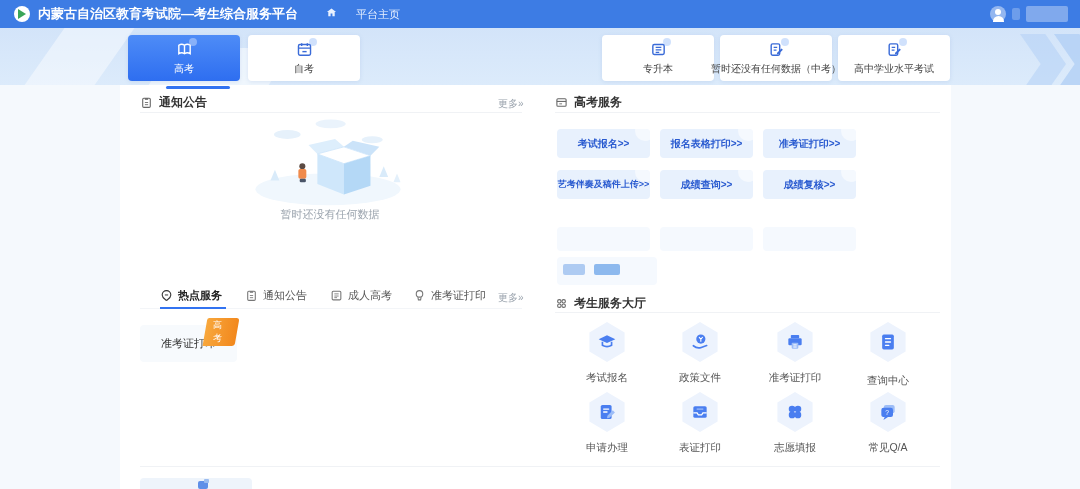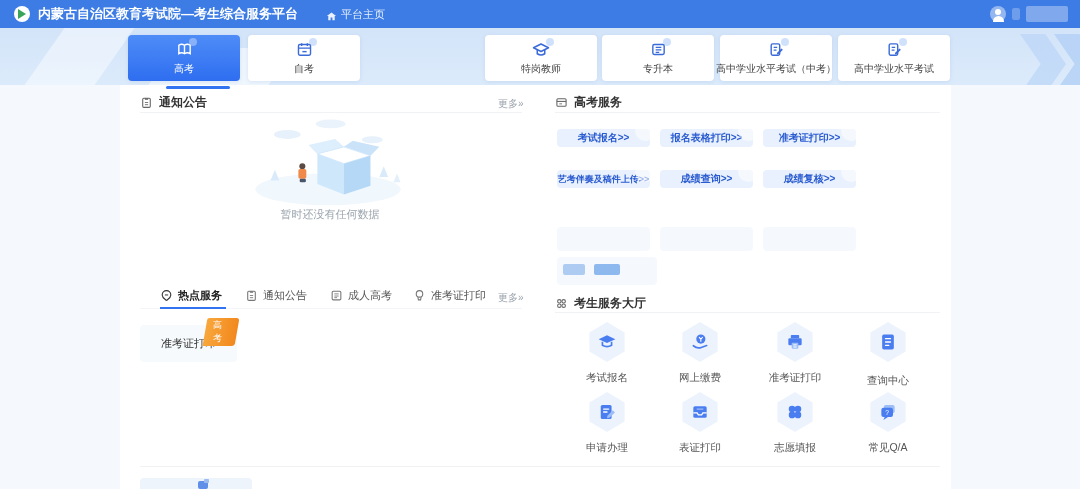--- a/index.html
+++ b/index.html
@@ -4,21 +4,21 @@
 <style>
   * { margin:0; padding:0; box-sizing:border-box; }
   html,body { width:1080px; height:489px; overflow:hidden; }
   body { font-family:"Liberation Sans","DejaVu Sans",sans-serif; background:#f5f9fd; position:relative; }
 
   
   .topbar { position:absolute; left:0; top:0; width:1080px; height:28px; background:#3d7ce4; display:flex; align-items:center; z-index:30; }
   .logo { width:16px; height:16px; border-radius:50%; background:#fff; margin-left:14px; position:relative; flex:0 0 auto; }
   .logo::after { content:""; position:absolute; left:4px; top:3px; width:0; height:0; border-left:8px solid #3aa558; border-top:5px solid transparent; border-bottom:5px solid transparent; }
   .site-title { color:#fff; font-size:13px; font-weight:bold; margin-left:8px; white-space:nowrap; }
-  .home-link { display:flex; align-items:flex-end; margin-left:28px; color:#eaf2ff; font-size:11px; gap:4px; cursor:pointer; }
+  .home-link { display:flex; align-items:flex-start; margin-left:28px; color:#eaf2ff; font-size:11px; gap:19px; cursor:pointer; }
   .topbar-right { margin-left:auto; margin-right:12px; display:flex; align-items:center; gap:6px; }
   .avatar { width:16px; height:16px; border-radius:50%; background:rgba(255,255,255,.45); position:relative; }
   .avatar::before { content:""; position:absolute; left:5px; top:3px; width:6px; height:6px; border-radius:50%; background:#fff; }
   .avatar::after { content:""; position:absolute; left:2.5px; top:9.5px; width:11px; height:6px; border-radius:6px 6px 0 0; background:#fff; }
   .name-blur { width:42px; height:16px; border-radius:2px; background:rgba(255,255,255,.35); }
   .name-blur2 { width:8px; height:12px; border-radius:2px; background:rgba(255,255,255,.25); }
 
   
   .banner { position:absolute; left:0; top:28px; width:1080px; height:57px; background:linear-gradient(180deg,#d3e4f9,#dcebfb); overflow:hidden; }
   .streak { position:absolute; background:rgba(255,255,255,.45); transform:skewX(-35deg); }
@@ -52,21 +52,21 @@
   .ltab.active { color:#222; font-weight:bold; }
   .ltab-underline { position:absolute; left:40px; top:222px; width:66px; height:2px; background:#3273f1; }
   .ltab-divider { position:absolute; left:20px; top:223px; width:382px; height:1px; background:#f3f5f8; }
 
   
   .hot-card { position:absolute; left:20px; top:240px; width:97px; height:37px; background:#f7fafd; border-radius:4px; font-size:11px; color:#333; display:flex; align-items:center; justify-content:center; cursor:pointer; }
   .badge { position:absolute; left:65px; top:-7px; padding:1px 7px 1px 8px; font-size:9px; color:#fff; background:linear-gradient(90deg,#f8a73c,#f2881d); border-radius:2px 3px 3px 0; transform:skewX(-10deg); }
   .badge span { display:inline-block; transform:skewX(10deg); }
 
   
-  .gbtn { position:absolute; width:93px; height:18px; background:#e8f1fd; border-radius:4px; font-size:10px; font-weight:bold; color:#2a5bd0; display:flex; align-items:center; justify-content:center; cursor:pointer; white-space:nowrap; overflow:hidden; }
+  .gbtn { position:absolute; width:93px; height:29px; background:#e8f1fd; border-radius:4px; font-size:10px; font-weight:bold; color:#2a5bd0; display:flex; align-items:center; justify-content:center; cursor:pointer; white-space:nowrap; overflow:hidden; }
   .gbtn::after { content:""; position:absolute; right:-5px; top:-8px; width:20px; height:20px; border-radius:50%; background:rgba(255,255,255,.55); }
   .ghost { position:absolute; width:93px; height:24px; background:#f5f9fe; border-radius:4px; }
   .ghost-wide { position:absolute; width:100px; height:28px; background:#f5f9fe; border-radius:4px; }
   .chip { position:absolute; height:11px; border-radius:2px; }
   .chip1 { left:6px; top:7px; width:22px; background:#aecbf2; }
   .chip2 { left:37px; top:7px; width:26px; background:#8db9ee; }
 
   
   .hall-item { position:absolute; width:80px; display:flex; flex-direction:column; align-items:center; gap:9px; cursor:pointer; }
   .hex { width:40px; height:40px; background:#edf3fd; clip-path:polygon(50% 0,94% 26%,94% 74%,50% 100%,6% 74%,6% 26%); display:flex; align-items:center; justify-content:center; }
@@ -122,49 +122,40 @@
       <svg width="17" height="17" viewBox="0 0 24 24">
           <rect x="3.5" y="5" width="17" height="15" rx="2" fill="none" stroke="currentColor" stroke-width="2"></rect>
           <path d="M8 3v4M16 3v4M3.5 10h17" stroke="currentColor" stroke-width="2"></path>
           <path d="M9 15h6" stroke="currentColor" stroke-width="2"></path>
         </svg>
     </span>
     <span class="tlb">自考</span>
   </div>
 
 
-  <div class="tab" style="left:485px">
-    <span class="tic">
-      <svg width="18" height="18" viewBox="0 0 24 24">
-          <path d="M12 4 2 9l10 5 10-5z" fill="none" stroke="currentColor" stroke-width="2" stroke-linejoin="round"></path>
-          <path d="M7 12v5c3.3 2 6.7 2 10 0v-5" fill="none" stroke="currentColor" stroke-width="2"></path>
-        </svg>
-    </span>
-    <span class="tlb">特岗教师</span>
-  </div>
 
   <div class="tab" style="left:602px">
     <span class="tic">
       <svg width="17" height="17" viewBox="0 0 24 24">
           <rect x="4" y="5" width="16" height="14" rx="2" fill="none" stroke="currentColor" stroke-width="2"></rect>
           <path d="M8 9h8M8 12.5h8M8 16h5" stroke="currentColor" stroke-width="1.8"></path>
         </svg>
     </span>
     <span class="tlb">专升本</span>
   </div>
 
   <div class="tab" style="left:720px">
     <span class="tic">
       <svg width="17" height="17" viewBox="0 0 24 24">
           <rect x="4.5" y="4" width="12" height="16" rx="2" fill="none" stroke="currentColor" stroke-width="2"></rect>
           <path d="M8 9h5M8 13h4" stroke="currentColor" stroke-width="1.8"></path>
           <path d="M13 16.5l6-6 2 2-6 6-2.6.6z" fill="currentColor"></path>
         </svg>
     </span>
-    <span class="tlb">高中学业水平考试（中考）</span>
+    <span class="tlb">暂时还没有任何数据（中考）</span>
   </div>
 
   <div class="tab" style="left:838px">
     <span class="tic">
       <svg width="17" height="17" viewBox="0 0 24 24">
           <rect x="4.5" y="4" width="12" height="16" rx="2" fill="none" stroke="currentColor" stroke-width="2"></rect>
           <path d="M8 9h5M8 13h4" stroke="currentColor" stroke-width="1.8"></path>
           <path d="M13 16.5l6-6 2 2-6 6-2.6.6z" fill="currentColor"></path>
         </svg>
     </span>
@@ -305,21 +296,21 @@
     <div class="hall-label">考试报名</div>
   </div>
   <div class="hall-item" style="left:540px; top:237px;">
     <div class="hex">
       <svg width="20" height="20" viewBox="0 0 24 24">
           <circle cx="13" cy="8.5" r="5.5" fill="#4a7ef0"></circle>
           <path d="M10.8 6l2.2 2.8L15.2 6M13 8.8v3" stroke="#fff" stroke-width="1.3" fill="none"></path>
           <path d="M4 16.5c3.2 2.6 6.5 3.1 9.5 2l6.5-2.3" stroke="#4a7ef0" stroke-width="2" fill="none" stroke-linecap="round"></path>
         </svg>
     </div>
-    <div class="hall-label">网上缴费</div>
+    <div class="hall-label">政策文件</div>
   </div>
   <div class="hall-item" style="left:635px; top:237px;">
     <div class="hex">
       <svg width="20" height="20" viewBox="0 0 24 24">
           <rect x="7" y="3.5" width="10" height="4" rx="1" fill="#4a7ef0"></rect>
           <rect x="4" y="7.5" width="16" height="8.5" rx="1.5" fill="#4a7ef0"></rect>
           <rect x="8" y="13" width="8" height="7" rx="1" fill="#9dbdf7"></rect>
           <path d="M10 15.5h4M10 18h4" stroke="#fff" stroke-width="1.2"></path>
         </svg>
     </div>

